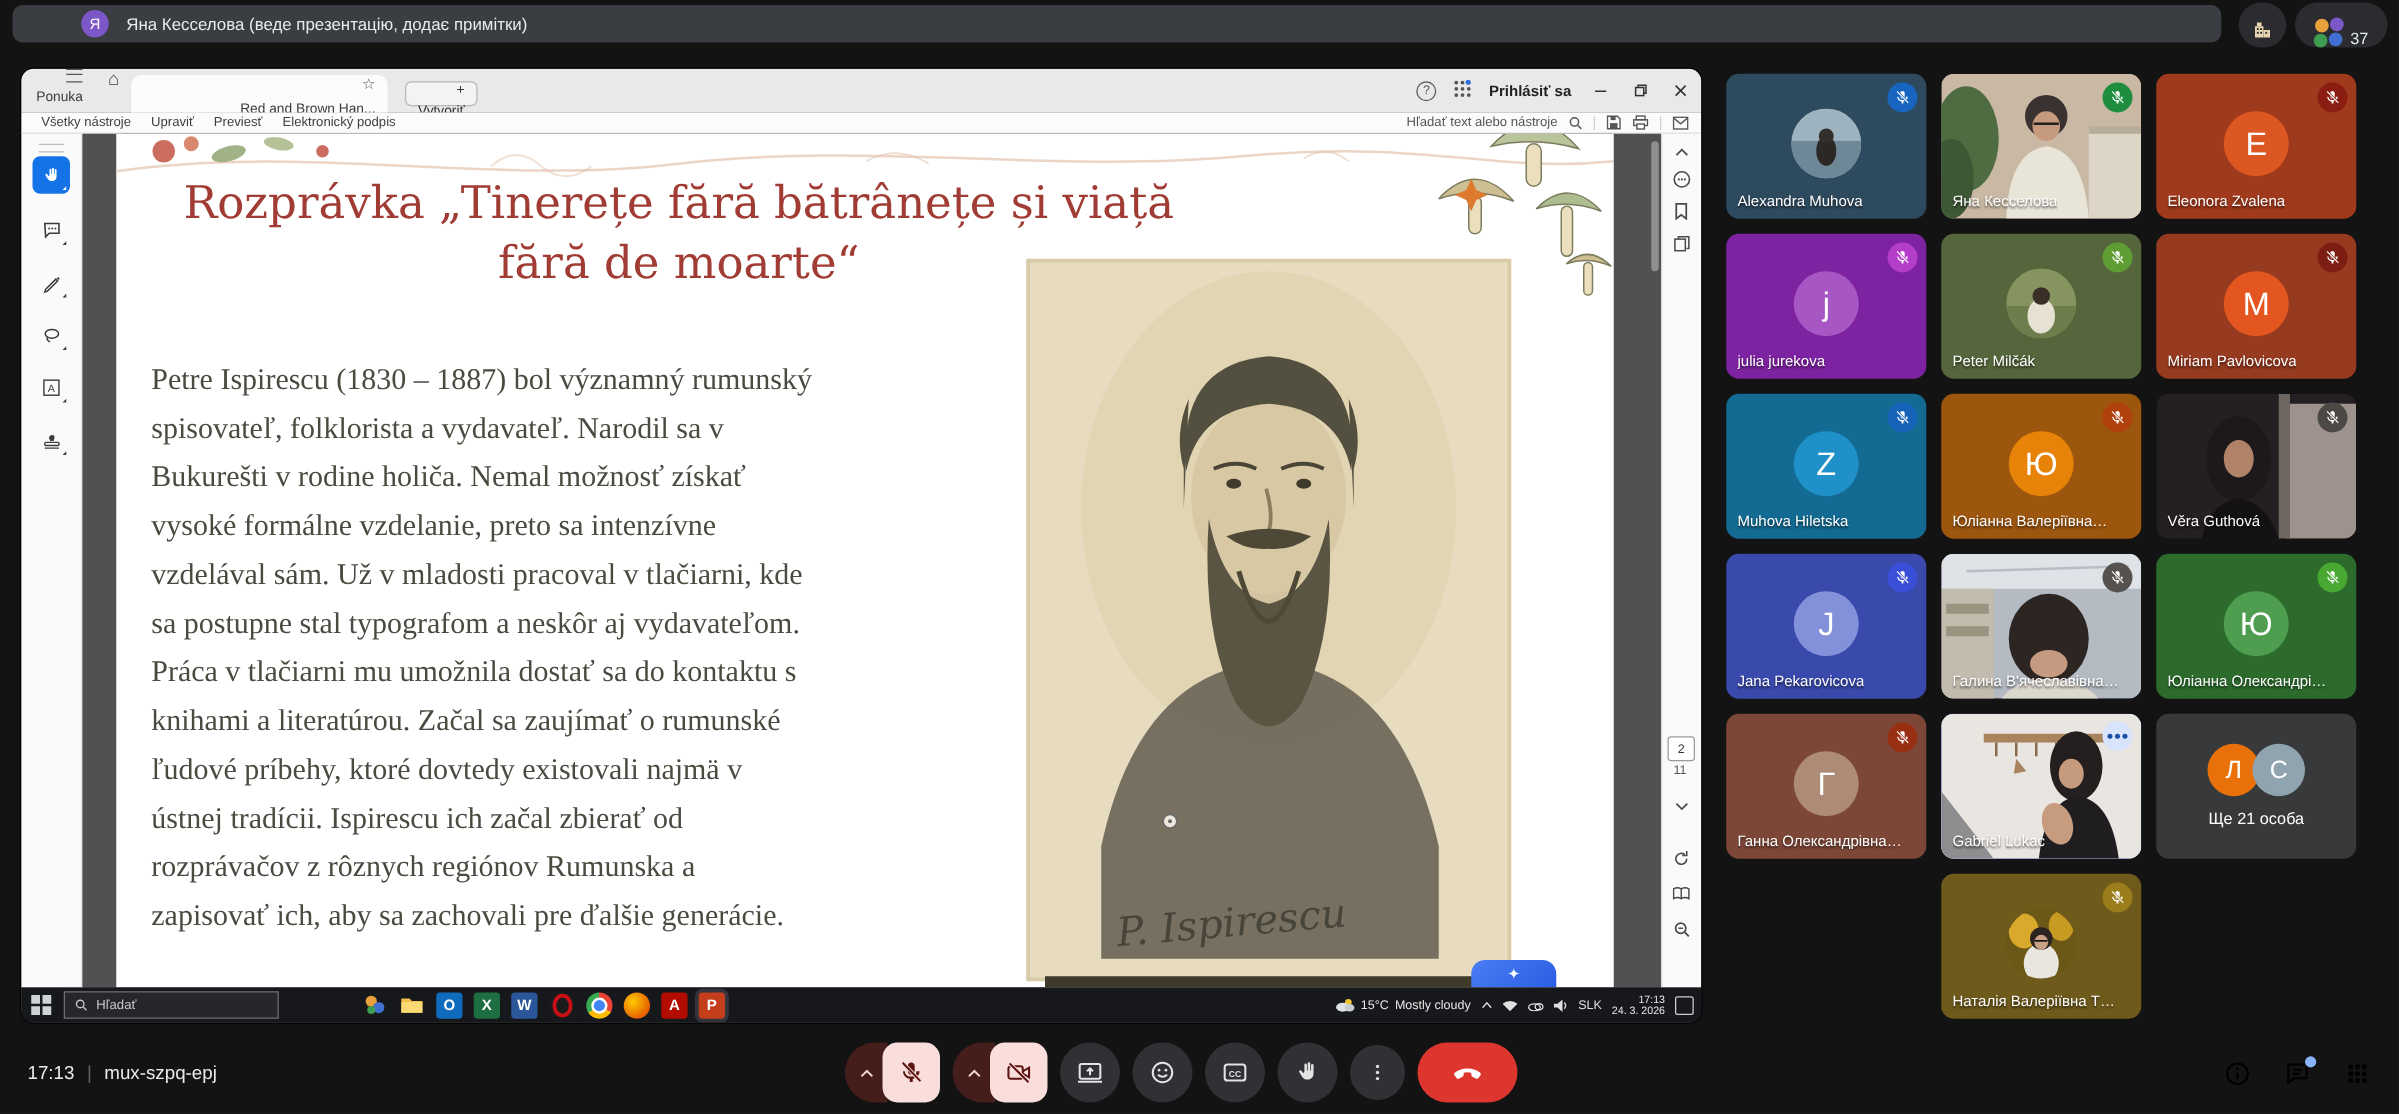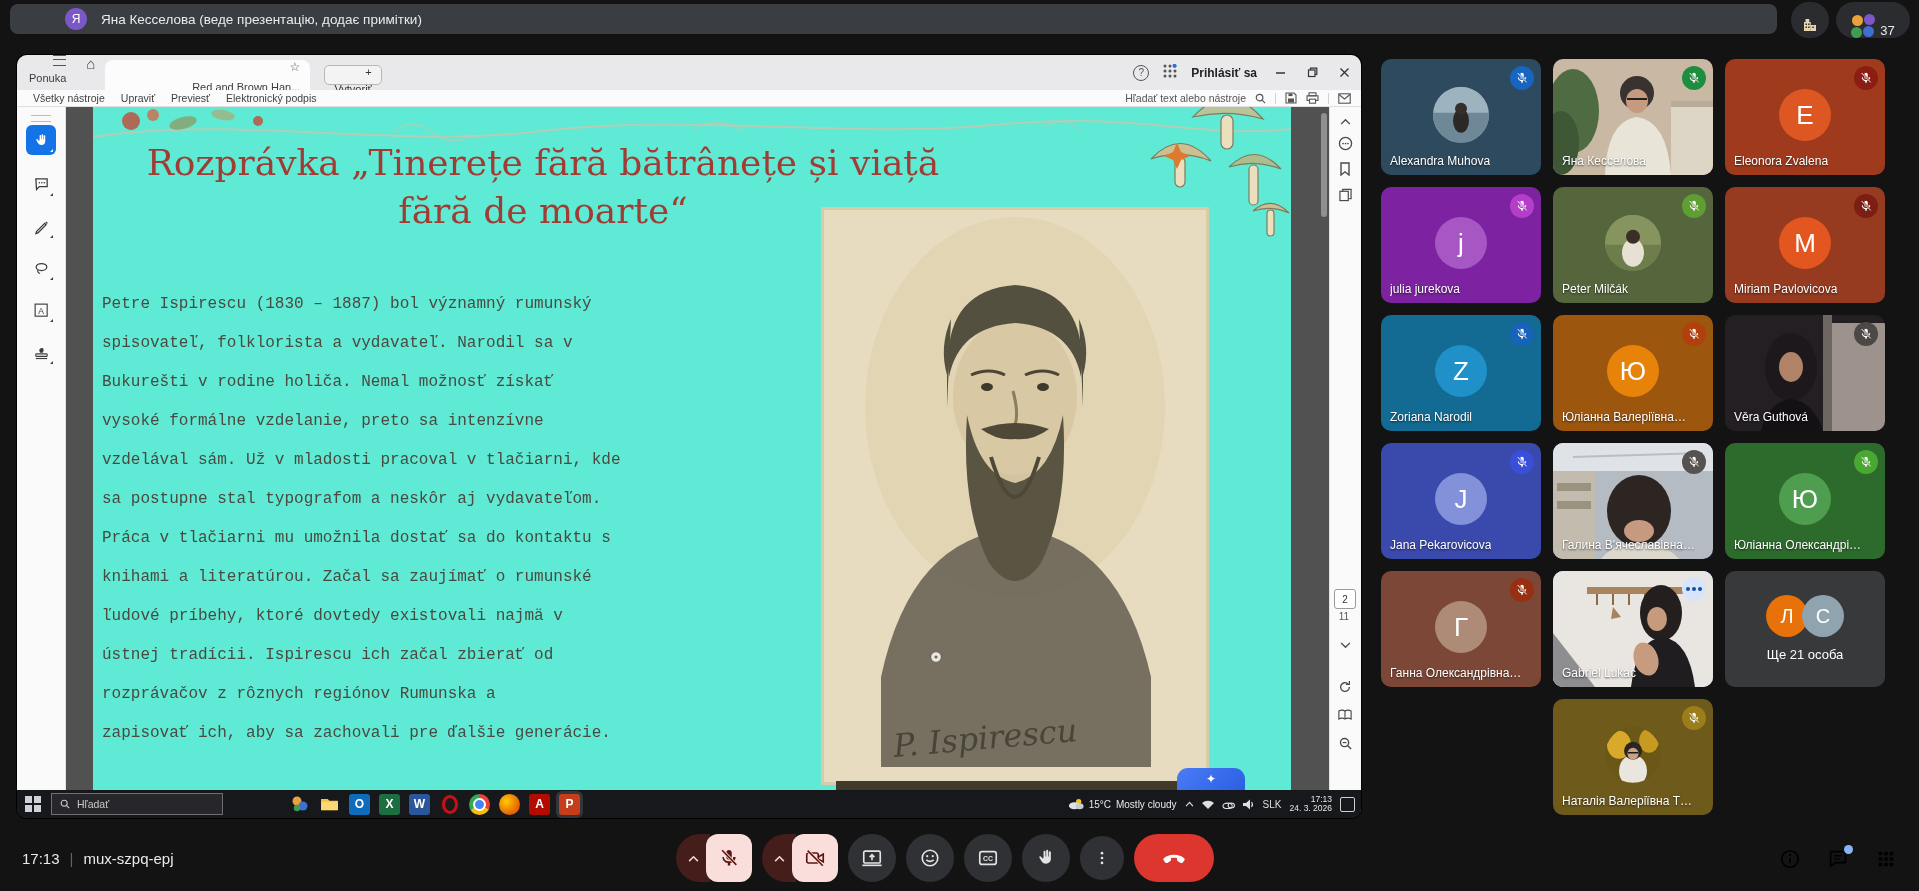--- a/index.html
+++ b/index.html
@@ -40,25 +40,25 @@
   .railtool{position:absolute;left:9px;width:30px;height:30px;border-radius:6px;display:flex;align-items:center;justify-content:center;color:#3c3c3c;}
   .railtool.sel{background:#1473e6;color:#fff;}
   .railtool .sub{position:absolute;right:3px;bottom:3px;width:0;height:0;border-left:3px solid transparent;border-bottom:3px solid currentColor;}
   #grip{position:absolute;left:14px;top:8px;width:20px;height:5px;border-top:1.5px solid #bbb;border-bottom:1.5px solid #bbb;}
   #canvas{flex:1;position:relative;background:#515151;overflow:hidden;}
   #rightrail{width:31px;background:#fafafa;border-left:1px solid #e2e2e2;position:relative;}
   .rricon{position:absolute;left:5px;width:20px;height:20px;display:flex;align-items:center;justify-content:center;color:#4a4a4a;}
   #pagebox{position:absolute;left:4px;top:482px;width:20px;height:18px;background:#fff;border:1px solid #9a9a9a;border-radius:3px;color:#333;font-size:10px;display:flex;align-items:center;justify-content:center;}
   #pagetotal{position:absolute;left:4px;top:504px;width:20px;text-align:center;color:#555;font-size:10px;}
   
-  #page{position:absolute;left:27px;top:0;width:1198px;height:683px;background:#5eead4;}
+  #page{position:absolute;left:27px;top:0;width:1198px;height:683px;background:#ffffff;}
   #doc-title{position:absolute;left:20px;top:32px;width:860px;text-align:center;color:#a13c34;
     font-family:"DejaVu Serif",serif;font-size:36px;line-height:48px;}
-  #doc-body{position:absolute;left:9px;top:178px;color:#4b4a40;font-family:Liberation Mono, monospace;
-    font-size:16px;line-height:39px;white-space:pre;}
+  #doc-body{position:absolute;left:28px;top:178px;color:#4b4a40;font-family:Liberation Serif, serif;
+    font-size:24px;line-height:39px;white-space:pre;}
   #portrait{position:absolute;left:728px;top:100px;width:388px;height:578px;}
   #signature{position:absolute;left:800px;top:612px;font-family:"DejaVu Serif",serif;font-style:italic;
     font-size:32px;color:#47443a;transform:rotate(-5deg);}
   #bottom-strip{position:absolute;left:743px;top:674px;width:345px;height:9px;background:#3f3a2a;}
   #cursor{position:absolute;left:836px;top:543px;width:14px;height:14px;}
   #scroll-thumb{position:absolute;right:2px;top:6px;width:6px;height:104px;border-radius:3px;background:#8f8f8f;}
   #ai-pill{position:absolute;right:84px;bottom:0px;width:68px;height:22px;border-radius:11px 11px 0 0;
     background:linear-gradient(135deg,#4a7cf5,#2b5fe3);display:flex;align-items:center;justify-content:center;color:#fff;font-size:12px;}
   
   #taskbar{position:absolute;left:0;bottom:0;width:1344px;height:28px;background:#17181b;display:flex;align-items:center;}
@@ -613,21 +613,21 @@
             <path d="M12 13.8c1.7 0 3-1.3 3-3V6.2c0-1.7-1.3-3-3-3s-3 1.3-3 3v4.6c0 1.7 1.3 3 3 3z"></path>
             <path d="M17.6 10.8h1.6c0 3.4-2.5 6.2-5.9 6.7v2.7h-2.6v-2.7c-3.4-.5-5.9-3.3-5.9-6.7h1.6c0 2.6 2.3 4.7 5.1 4.7s5.1-2.1 5.1-4.7z"></path>
           </g>
           <line x1="4.5" y1="3.5" x2="20" y2="19.5" stroke="#7c1f12" stroke-width="3.4"></line>
           <line x1="4.5" y1="3.5" x2="20" y2="19.5" stroke="#fff" stroke-width="1.6"></line>
         </svg>
       </span>
     </div>
     <div class="tile" style="background: rgb(19, 106, 146);">
       <span class="avail" style="width:52px;height:52px;background:#2090c8;font-size:26px;">Z</span>
-      <span class="pname">Zoriana Narodil</span>
+      <span class="pname">Muhova Hiletska</span>
       <span class="mic-badge" style="background:#1863ba">
         <svg width="14" height="14" viewBox="0 0 24 24">
           <g fill="#fff">
             <path d="M12 13.8c1.7 0 3-1.3 3-3V6.2c0-1.7-1.3-3-3-3s-3 1.3-3 3v4.6c0 1.7 1.3 3 3 3z"></path>
             <path d="M17.6 10.8h1.6c0 3.4-2.5 6.2-5.9 6.7v2.7h-2.6v-2.7c-3.4-.5-5.9-3.3-5.9-6.7h1.6c0 2.6 2.3 4.7 5.1 4.7s5.1-2.1 5.1-4.7z"></path>
           </g>
           <line x1="4.5" y1="3.5" x2="20" y2="19.5" stroke="#1863ba" stroke-width="3.4"></line>
           <line x1="4.5" y1="3.5" x2="20" y2="19.5" stroke="#fff" stroke-width="1.6"></line>
         </svg>
       </span>

